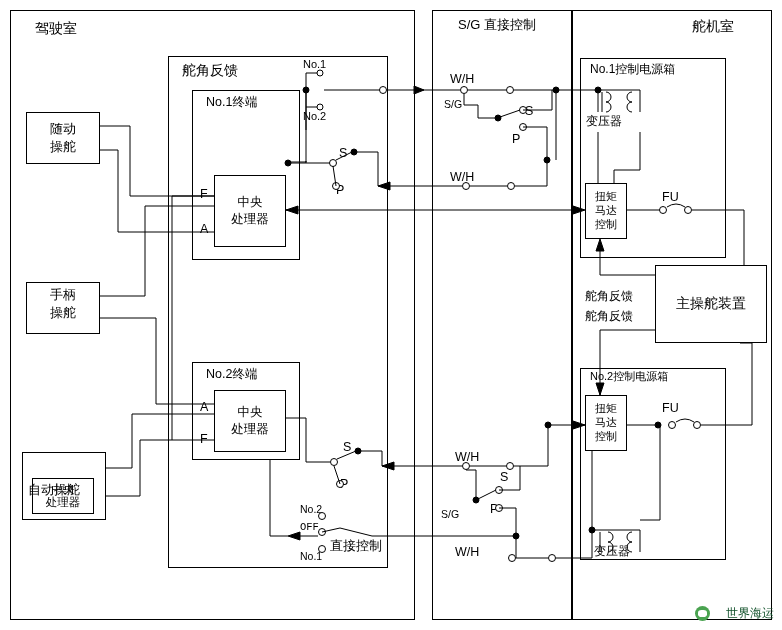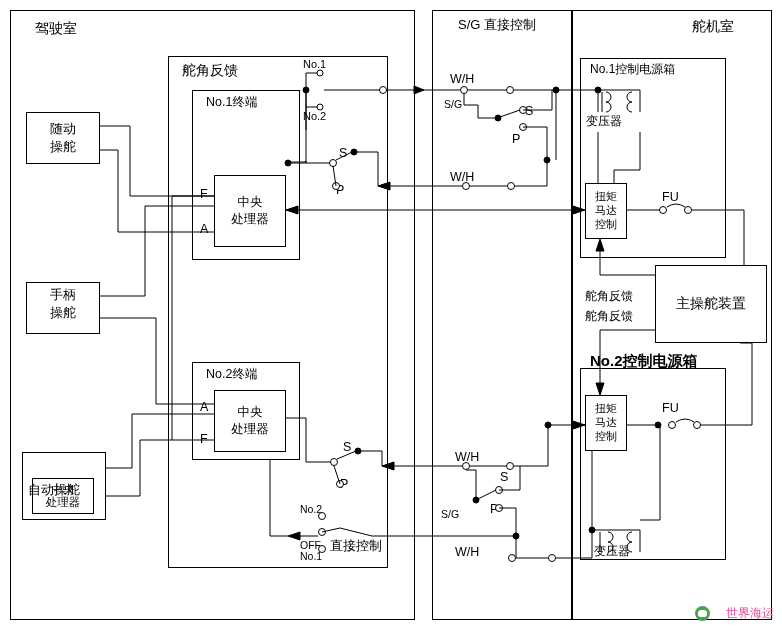--- a/index.html
+++ b/index.html
@@ -8,21 +8,21 @@
     width:782px;height:630px;
     background:#ffffff;
     font-family:"Liberation Sans", sans-serif;
     color:#000000;
     overflow:hidden;
   }
   .box{position:absolute;border:1px solid #000;box-sizing:border-box;background:transparent;}
   .lbl{position:absolute;white-space:pre;line-height:1.15;}
   .ctr{position:absolute;display:flex;align-items:center;justify-content:center;text-align:center;box-sizing:border-box;}
   svg.wires{position:absolute;left:0;top:0;width:782px;height:630px;pointer-events:none;}
-  .wm{position:absolute;right:8px;bottom:8px;display:flex;align-items:center;gap:16px;color:#ec4899;font-size:12px;}
+  .wm{position:absolute;right:8px;bottom:8px;display:flex;align-items:center;gap:16px;color:#14532d;font-size:12px;}
   .wm .dot{width:15px;height:15px;border-radius:50%;background:#4aa350;display:inline-block;position:relative;}
   .wm .dot:after{content:"";position:absolute;left:3px;top:4px;width:9px;height:7px;border-radius:40%;background:#fff;}
 </style>
 </head>
 <body>
 
 <div id="root">
 
   <div class="box" style="left:10px;top:10px;width:405px;height:610px;"></div>
   <div class="box" style="left:432px;top:10px;width:140px;height:610px;"></div>
@@ -68,21 +68,21 @@
   <div class="box" style="left:580px;top:58px;width:146px;height:200px;"></div>
   <div class="lbl" style="left:590px;top:63px;font-size:12px;">No.1控制电源箱</div>
   <div class="lbl" style="left:586px;top:115px;font-size:12px;">变压器</div>
   <div class="box" style="left:585px;top:183px;width:42px;height:56px;"></div>
   <div class="ctr" style="left:585px;top:183px;width:42px;height:56px;font-size:11px;white-space:pre-line;line-height:1.25;">扭矩
 马达
 控制</div>
   <div class="lbl" style="left:662px;top:190px;font-size:12.5px;">FU</div>
 
   <div class="box" style="left:580px;top:368px;width:146px;height:192px;"></div>
-  <div class="lbl" style="left:590px;top:352px;font-size:15px;font-weight:bold;">No.2控制电源箱</div>
+  <div class="lbl" style="left:590px;top:370px;font-size:11px;">No.2控制电源箱</div>
   <div class="box" style="left:585px;top:395px;width:42px;height:56px;"></div>
   <div class="ctr" style="left:585px;top:395px;width:42px;height:56px;font-size:11px;white-space:pre-line;line-height:1.25;">扭矩
 马达
 控制</div>
   <div class="lbl" style="left:662px;top:401px;font-size:12.5px;">FU</div>
   <div class="lbl" style="left:594px;top:545px;font-size:12px;">变压器</div>
 
   <div class="box" style="left:655px;top:265px;width:112px;height:78px;"></div>
   <div class="ctr" style="left:655px;top:265px;width:112px;height:78px;font-size:14px;">主操舵装置</div>
 
@@ -102,21 +102,21 @@
 
   <div class="lbl" style="left:343px;top:440px;font-size:12.5px;">S</div>
   <div class="lbl" style="left:340px;top:477px;font-size:12.5px;">P</div>
   <div class="lbl" style="left:455px;top:450px;font-size:12.5px;">W/H</div>
   <div class="lbl" style="left:500px;top:470px;font-size:12.5px;">S</div>
   <div class="lbl" style="left:490px;top:502px;font-size:12.5px;">P</div>
   <div class="lbl" style="left:441px;top:508px;font-size:10.5px;">S/G</div>
   <div class="lbl" style="left:455px;top:545px;font-size:12.5px;">W/H</div>
 
   <div class="lbl" style="left:300px;top:503px;font-size:10.5px;">No.2</div>
-  <div class="lbl" style="left:300px;top:539px;font-size:10.5px;">OFF</div>
+  <div class="lbl" style="left:300px;top:521px;font-size:10.5px;font-family:Liberation Mono, monospace;">OFF</div>
   <div class="lbl" style="left:300px;top:550px;font-size:10.5px;">No.1</div>
   <div class="lbl" style="left:330px;top:539px;font-size:13px;">直接控制</div>
 
   <svg class="wires" viewBox="0 0 782 630">
     <defs>
       <marker id="ar" markerWidth="9" markerHeight="9" refX="8" refY="3" orient="auto">
         <path d="M0,0 L8,3 L0,6 z" fill="#000"></path>
       </marker>
     </defs>
     <g stroke="#000" stroke-width="1" fill="none">

